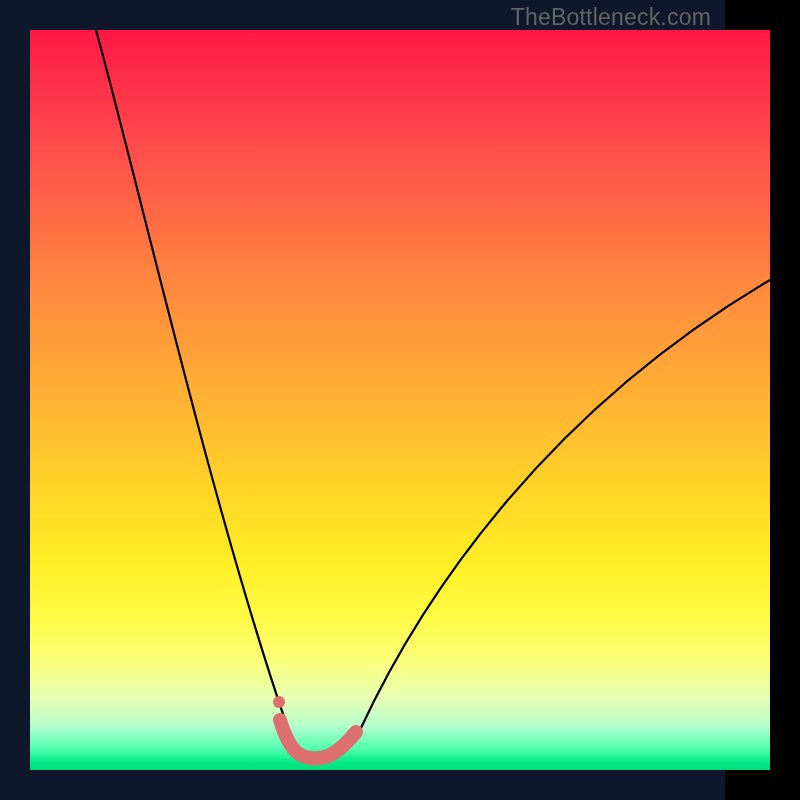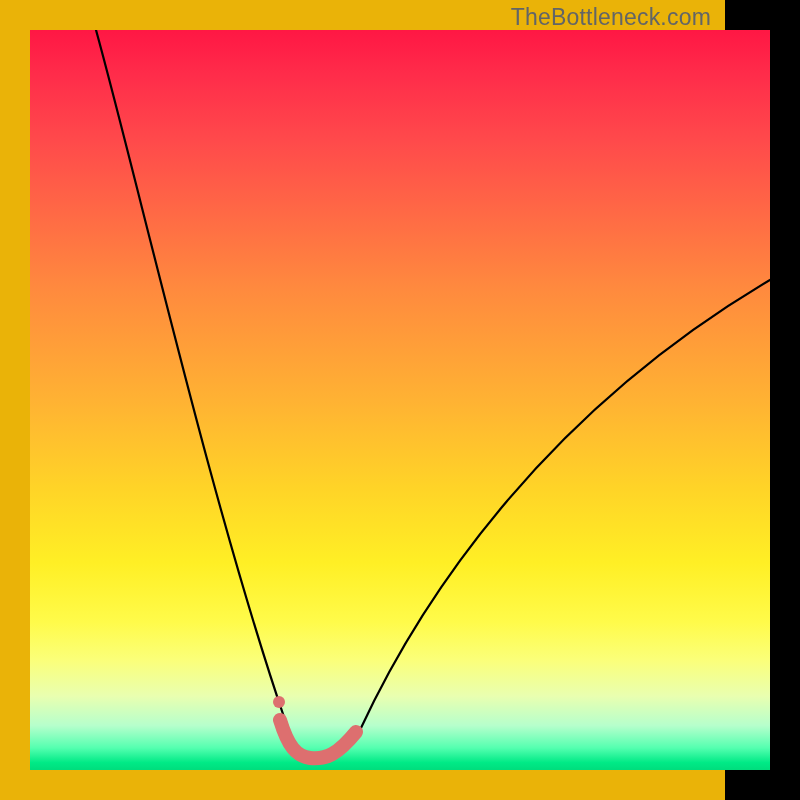--- a/index.html
+++ b/index.html
@@ -8,21 +8,21 @@
     width: 800px;
     height: 800px;
     background: #000;
     overflow: hidden;
     font-family: Arial, Helvetica, sans-serif;
   }
   .frame {
     position: relative;
     width: 725px;
     height: 800px;
-    background: #eab308;
+    background: #0f172a;
   }
   .watermark {
     position: absolute;
     top: 4px;
     right: 14px;
     color: #626567;
     font-size: 23px;
     font-weight: 500;
     letter-spacing: 0.2px;
     z-index: 10;

